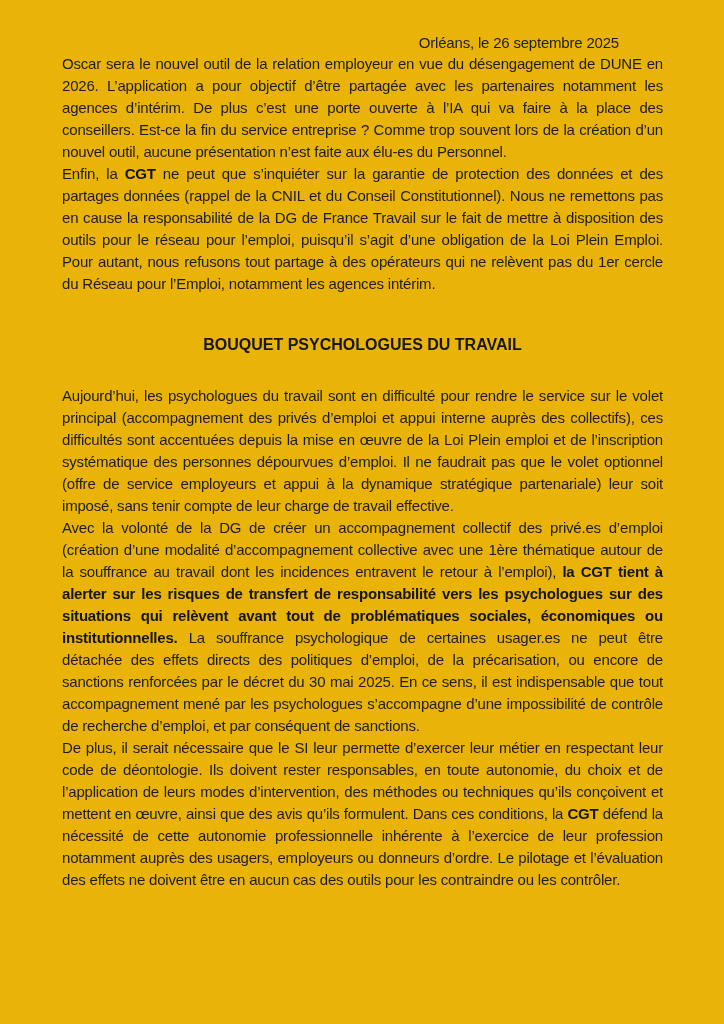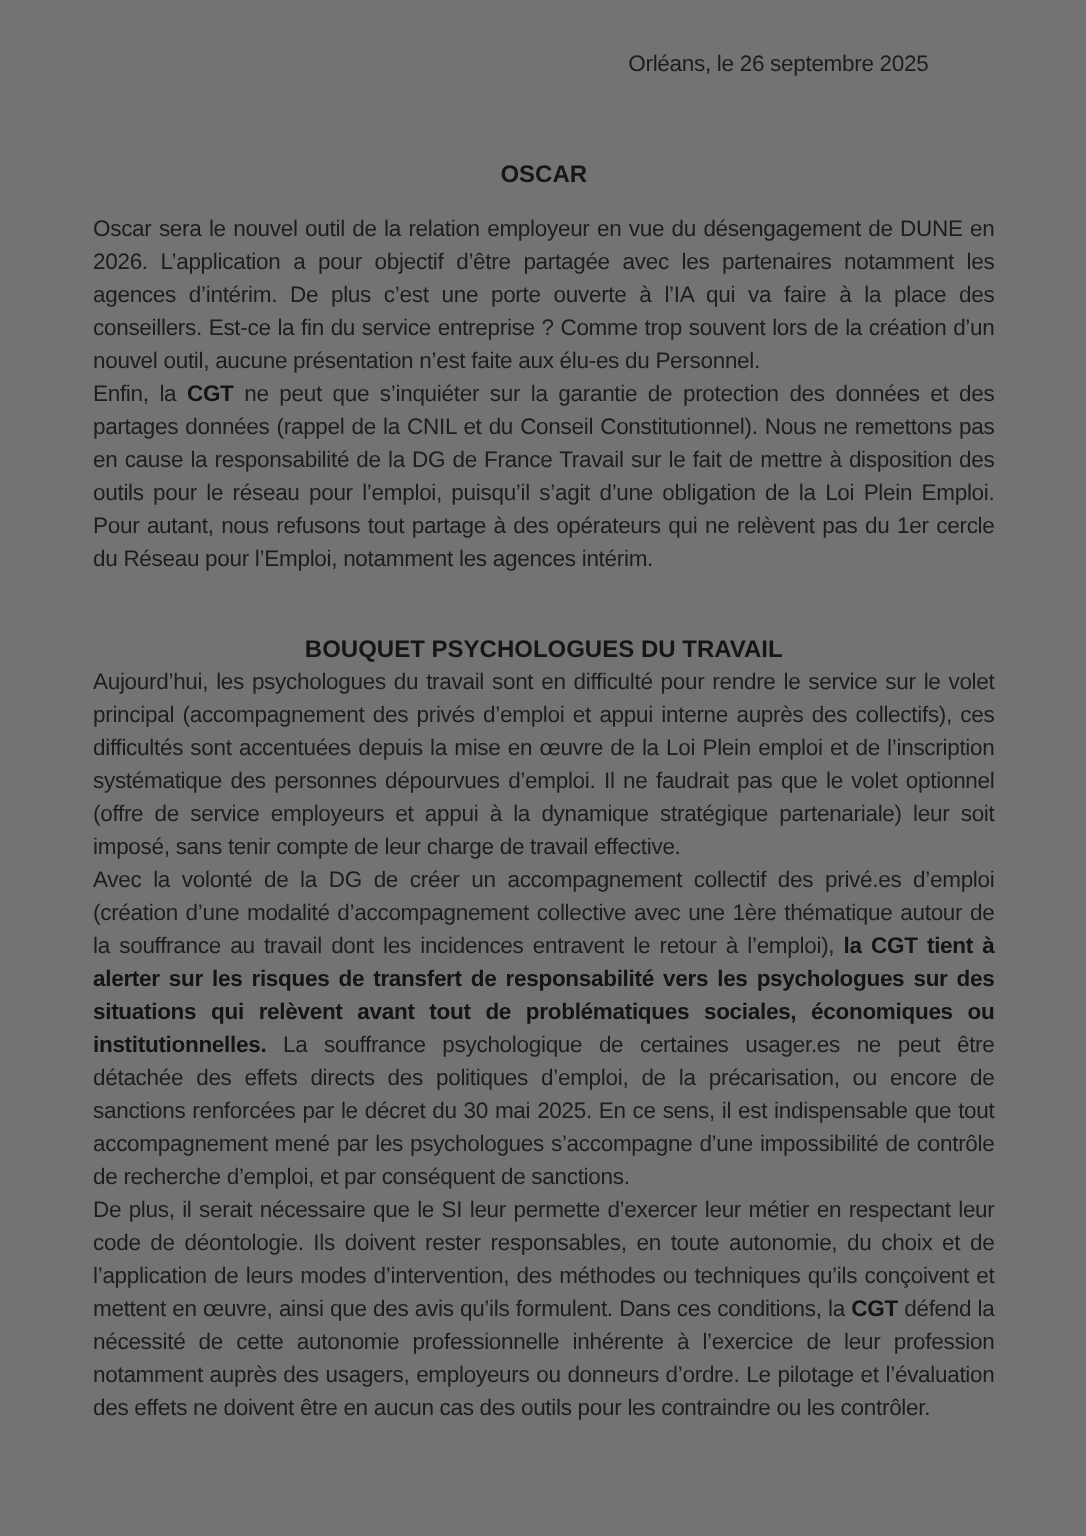--- a/index.html
+++ b/index.html
@@ -4,21 +4,21 @@
 <style>
   html, body {
     margin: 0;
     padding: 0;
     background: #ffffff;
   }
   .page {
     position: relative;
     width: 724px;
     height: 1024px;
-    background: #737373;
+    background: #eab308;
     box-sizing: border-box;
     padding: 33px 61px 0 62px;
     overflow: hidden;
     font-family: "Liberation Sans", sans-serif;
     font-size: 15px;
     line-height: 22px;
     letter-spacing: -0.2px;
     color: #1d1d1d;
   }
   .dateline {
@@ -36,41 +36,41 @@
     line-height: 20px;
     letter-spacing: 0;
     color: #161616;
   }
   .heading-oscar {
     margin-top: 54px;
     margin-bottom: 15px;
   }
   .heading-bouquet {
     margin-top: 40px;
+    margin-bottom: 30px;
   }
   .para {
     margin: 0;
     text-align: justify;
     text-justify: inter-word;
   }
   .para b {
     font-weight: 700;
     color: #141414;
     margin-top: 35px;
   }
 </style>
 </head>
 <body>
 
 <div class="page">
 
   <div class="dateline">Orléans, le 26 septembre 2025</div>
 
   <section>
-    <h1 class="doc-heading heading-oscar">OSCAR</h1>
     <p class="para"><span>Oscar sera le nouvel outil de la relation employeur en vue du désengagement de DUNE en 2026. L’application a pour objectif d’être partagée avec les partenaires notamment les agences d’intérim. De plus c’est une porte ouverte à l’IA qui va faire à la place des conseillers. Est-ce la fin du service entreprise ? Comme trop souvent lors de la création d’un nouvel outil, aucune présentation n’est faite aux élu-es du Personnel.</span></p>
     <p class="para"><span>Enfin, la </span><b>CGT</b><span> ne peut que s’inquiéter sur la garantie de protection des données et des partages données (rappel de la CNIL et du Conseil Constitutionnel). Nous ne remettons pas en cause la responsabilité de la DG de France Travail sur le fait de mettre à disposition des outils pour le réseau pour l’emploi, puisqu’il s’agit d’une obligation de la Loi Plein Emploi. Pour autant, nous refusons tout partage à des opérateurs qui ne relèvent pas du 1er cercle du Réseau pour l’Emploi, notamment les agences intérim.</span></p>
   </section>
 
   <section>
     <h1 class="doc-heading heading-bouquet">BOUQUET PSYCHOLOGUES DU TRAVAIL</h1>
     <p class="para"><span>Aujourd’hui, les psychologues du travail sont en difficulté pour rendre le service sur le volet principal (accompagnement des privés d’emploi et appui interne auprès des collectifs), ces difficultés sont accentuées depuis la mise en œuvre de la Loi Plein emploi et de l’inscription systématique des personnes dépourvues d’emploi. Il ne faudrait pas que le volet optionnel (offre de service employeurs et appui à la dynamique stratégique partenariale) leur soit imposé, sans tenir compte de leur charge de travail effective.</span></p>
     <p class="para"><span>Avec la volonté de la DG de créer un accompagnement collectif des privé.es d’emploi (création d’une modalité d’accompagnement collective avec une 1ère thématique autour de la souffrance au travail dont les incidences entravent le retour à l’emploi), </span><b>la CGT tient à alerter sur les risques de transfert de responsabilité vers les psychologues sur des situations qui relèvent avant tout de problématiques sociales, économiques ou institutionnelles.</b><span> La souffrance psychologique de certaines usager.es ne peut être détachée des effets directs des politiques d’emploi, de la précarisation, ou encore de sanctions renforcées par le décret du 30 mai 2025. En ce sens, il est indispensable que tout accompagnement mené par les psychologues s’accompagne d’une impossibilité de contrôle de recherche d’emploi, et par conséquent de sanctions.</span></p>
     <p class="para"><span>De plus, il serait nécessaire que le SI leur permette d’exercer leur métier en respectant leur code de déontologie. Ils doivent rester responsables, en toute autonomie, du choix et de l’application de leurs modes d’intervention, des méthodes ou techniques qu’ils conçoivent et mettent en œuvre, ainsi que des avis qu’ils formulent. Dans ces conditions, la </span><b>CGT</b><span> défend la nécessité de cette autonomie professionnelle inhérente à l’exercice de leur profession notamment auprès des usagers, employeurs ou donneurs d’ordre. Le pilotage et l’évaluation des effets ne doivent être en aucun cas des outils pour les contraindre ou les contrôler.</span></p>
   </section>

